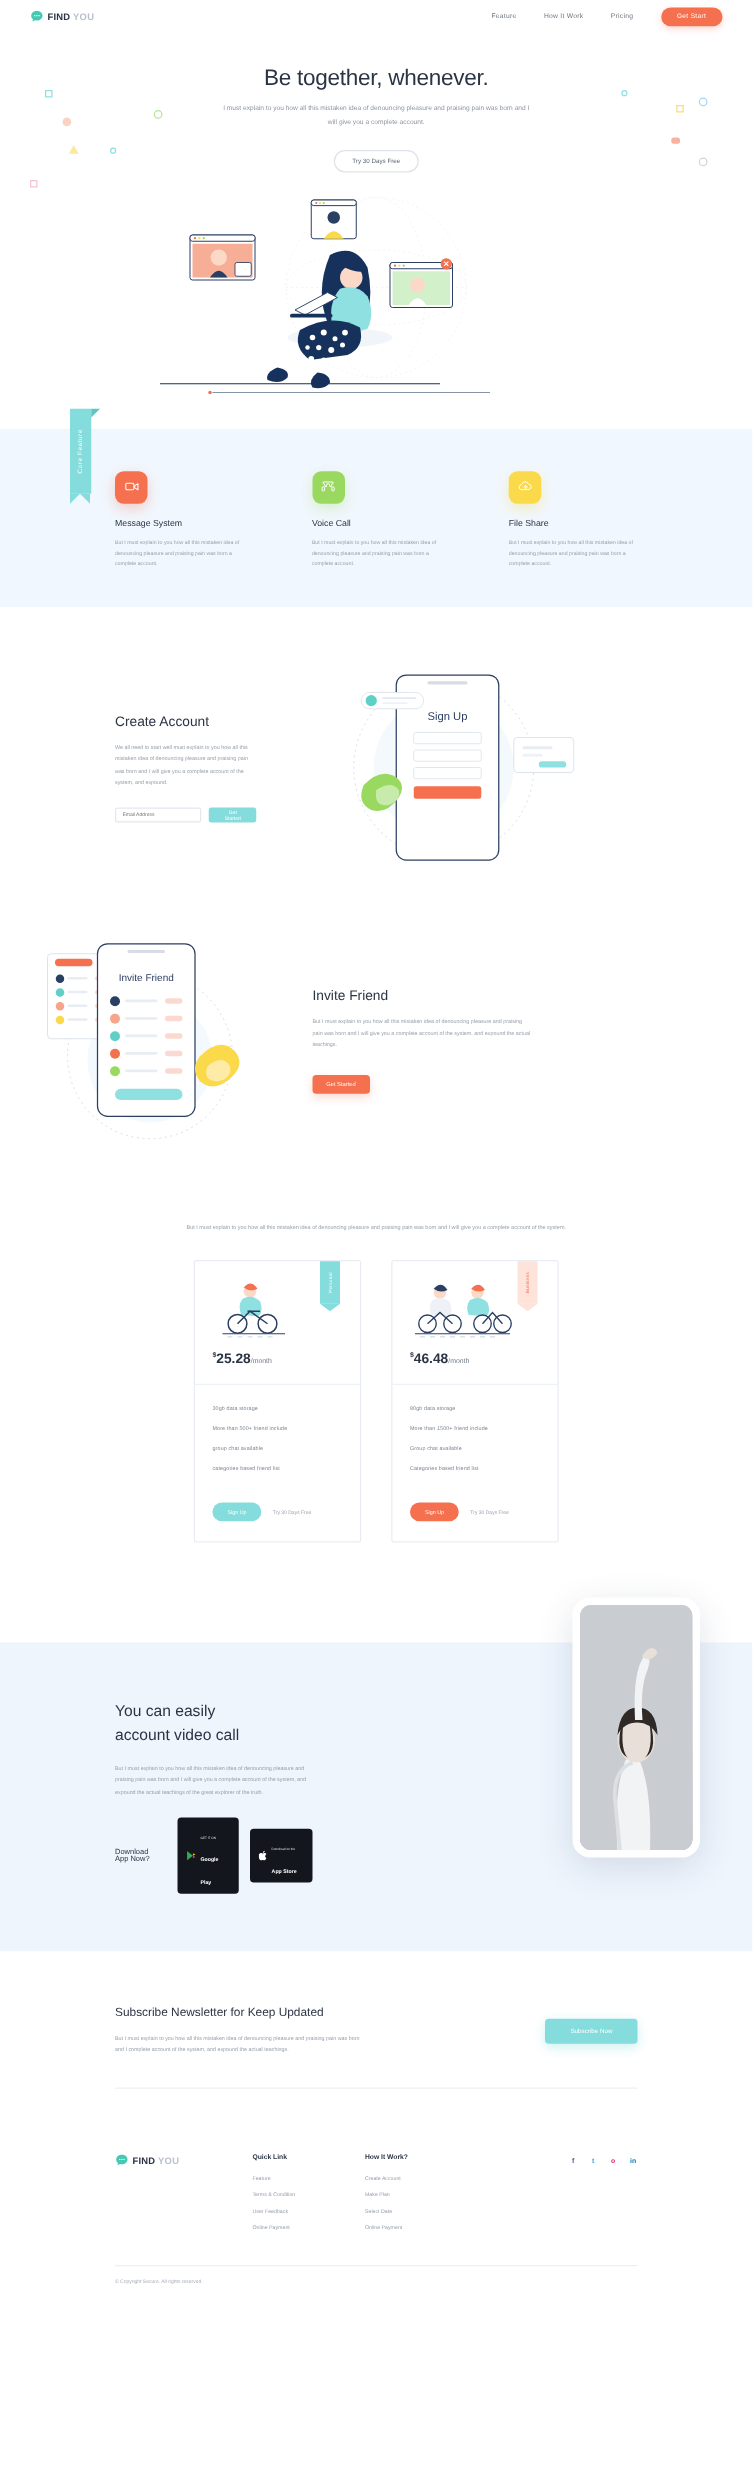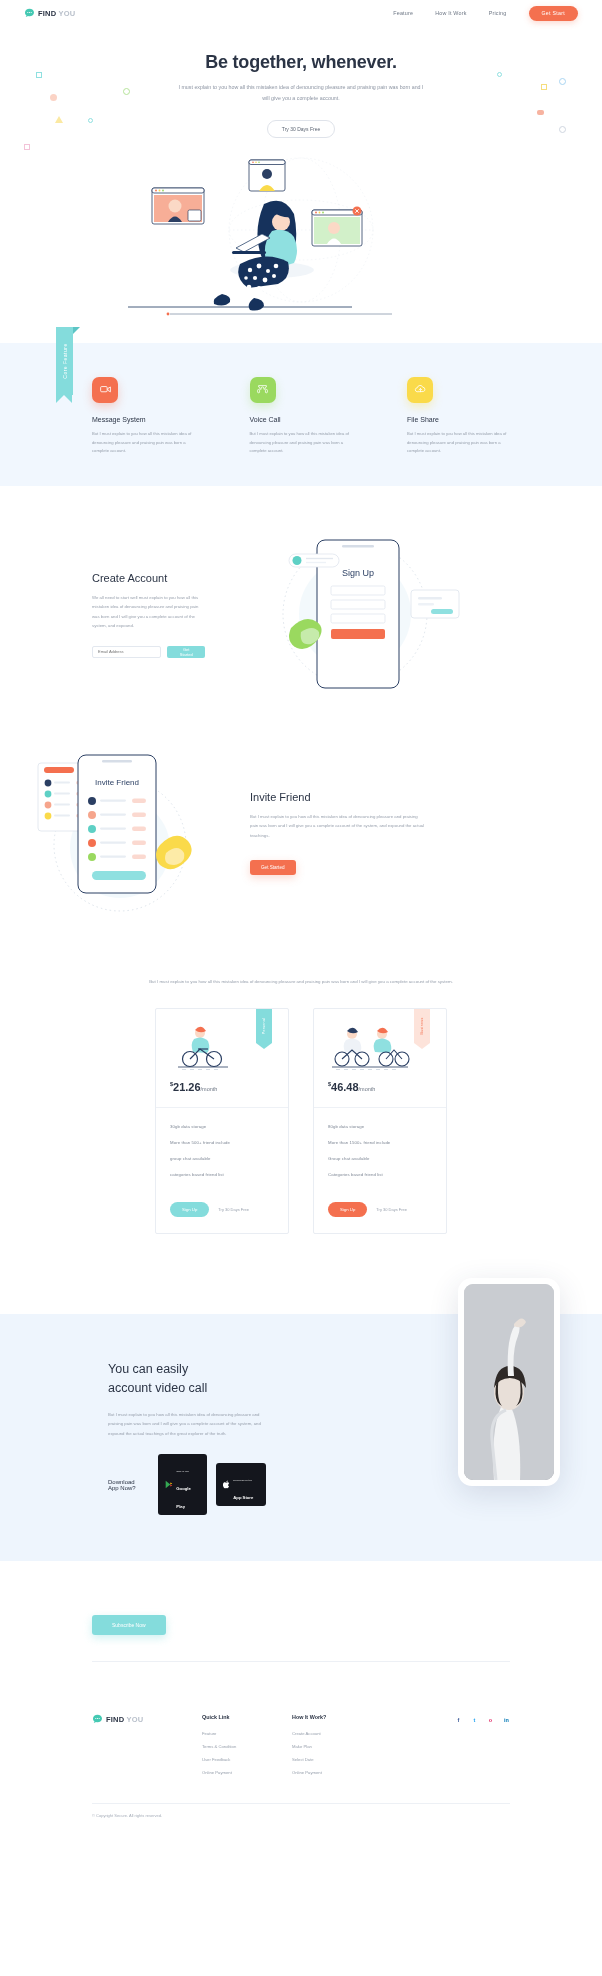--- a/index.html
+++ b/index.html
@@ -49,21 +49,21 @@
   .hero {
     position: relative;
     padding-top: 26px;
     padding-bottom: 6px;
     text-align: center;
     background: #fff;
     overflow: hidden;
   }
   .hero h1 {
     font-size: 18px;
-    font-weight: 700;
+    font-weight: 400;
     color: #2b3445;
     letter-spacing: -.2px;
     margin-bottom: 9px;
   }
   .hero p {
     font-size: 5.3px;
     line-height: 2.05;
     color: #8d95a3;
     max-width: 245px;
     margin: 0 auto 13px;
@@ -223,21 +223,21 @@
     border-radius: 10px; padding: 5px 12px; cursor: pointer;
   }
   .btn-signup.teal { background: #84dcdc; }
   .btn-signup.orange { background: #f4704f; }
   .plan-foot a { font-size: 4px; color: #9aa2af; text-decoration: none; }
 
   
   .sec-video {
     background: #eef5fd;
     margin-top: 40px;
-    padding: 46px 16px 46px;
+    padding: 46px 0 46px;
     display: flex;
     align-items: center;
     position: relative;
     min-height: 150px;
   }
   .vid-left { padding-left: 92px; width: 250px; }
   .vid-left h2 { font-size: 12.5px; font-weight: 400; line-height: 1.5; margin-bottom: 12px; }
   .vid-left p { font-size: 4.3px; line-height: 2.2; color: #98a0ad; margin-bottom: 16px; }
   .dl-row { display: flex; align-items: center; gap: 9px; }
   .dl-label { font-size: 6px; color:#2b3445; margin-right: 4px; }
@@ -584,21 +584,21 @@
               <line x1="8" y1="42" x2="58" y2="42" stroke="#2b3f63" stroke-width=".8"></line>
               <g stroke="#c3cdd9" stroke-width=".7">
                 <line x1="12" y1="44.5" x2="16" y2="44.5"></line>
                   <line x1="20" y1="44.5" x2="24" y2="44.5"></line>
                 <line x1="28" y1="44.5" x2="32" y2="44.5"></line>
                   <line x1="36" y1="44.5" x2="40" y2="44.5"></line>
                 <line x1="44" y1="44.5" x2="48" y2="44.5"></line>
               </g>
             </svg>
           </div>
-          <div class="price"><span class="cur">$</span><span>21.26</span><span class="per">/month</span></div>
+          <div class="price"><span class="cur">$</span><span>25.28</span><span class="per">/month</span></div>
         </div>
         <div class="plan-divider"></div>
         <ul class="plan-feats">
           <li>30gb data storage</li>
           <li>More than 500+ friend include</li>
           <li>group chat available</li>
           <li>categories based friend list</li>
         </ul>
         <div class="plan-foot">
           <button class="btn-signup teal">Sign Up</button>
@@ -708,20 +708,24 @@
           <path d="M44 92 q-2-40 8-52 q6 0 2 12 q-6 14-4 40z" fill="#f2f3f4"></path>
           <path d="M50 40 q8-10 12-2 q-4 8-12 4z" fill="#e8dfd8"></path>
           <path d="M42 126 q-16 6-14 30 q2 20 4 40" fill="none" stroke="#dcdfe3" stroke-width="3"></path>
         </svg>
       </div>
     </div>
   </div>
 
   <div class="sec-news">
     <div class="news-inner">
+      <div class="news-left">
+        <h2>Subscribe Newsletter for Keep Updated</h2>
+        <p>But I must explain to you how all this mistaken idea of denouncing pleasure and praising pain was born and I complete account of the system, and expound the actual teachings.</p>
+      </div>
       <button class="btn-subscribe">Subscribe Now</button>
     </div>
     <div class="news-rule"></div>
   </div>
 
   <div class="footer">
     <div class="footer-inner">
       <div class="f-brand">
         <div class="logo">
           <span class="logo-mark">

